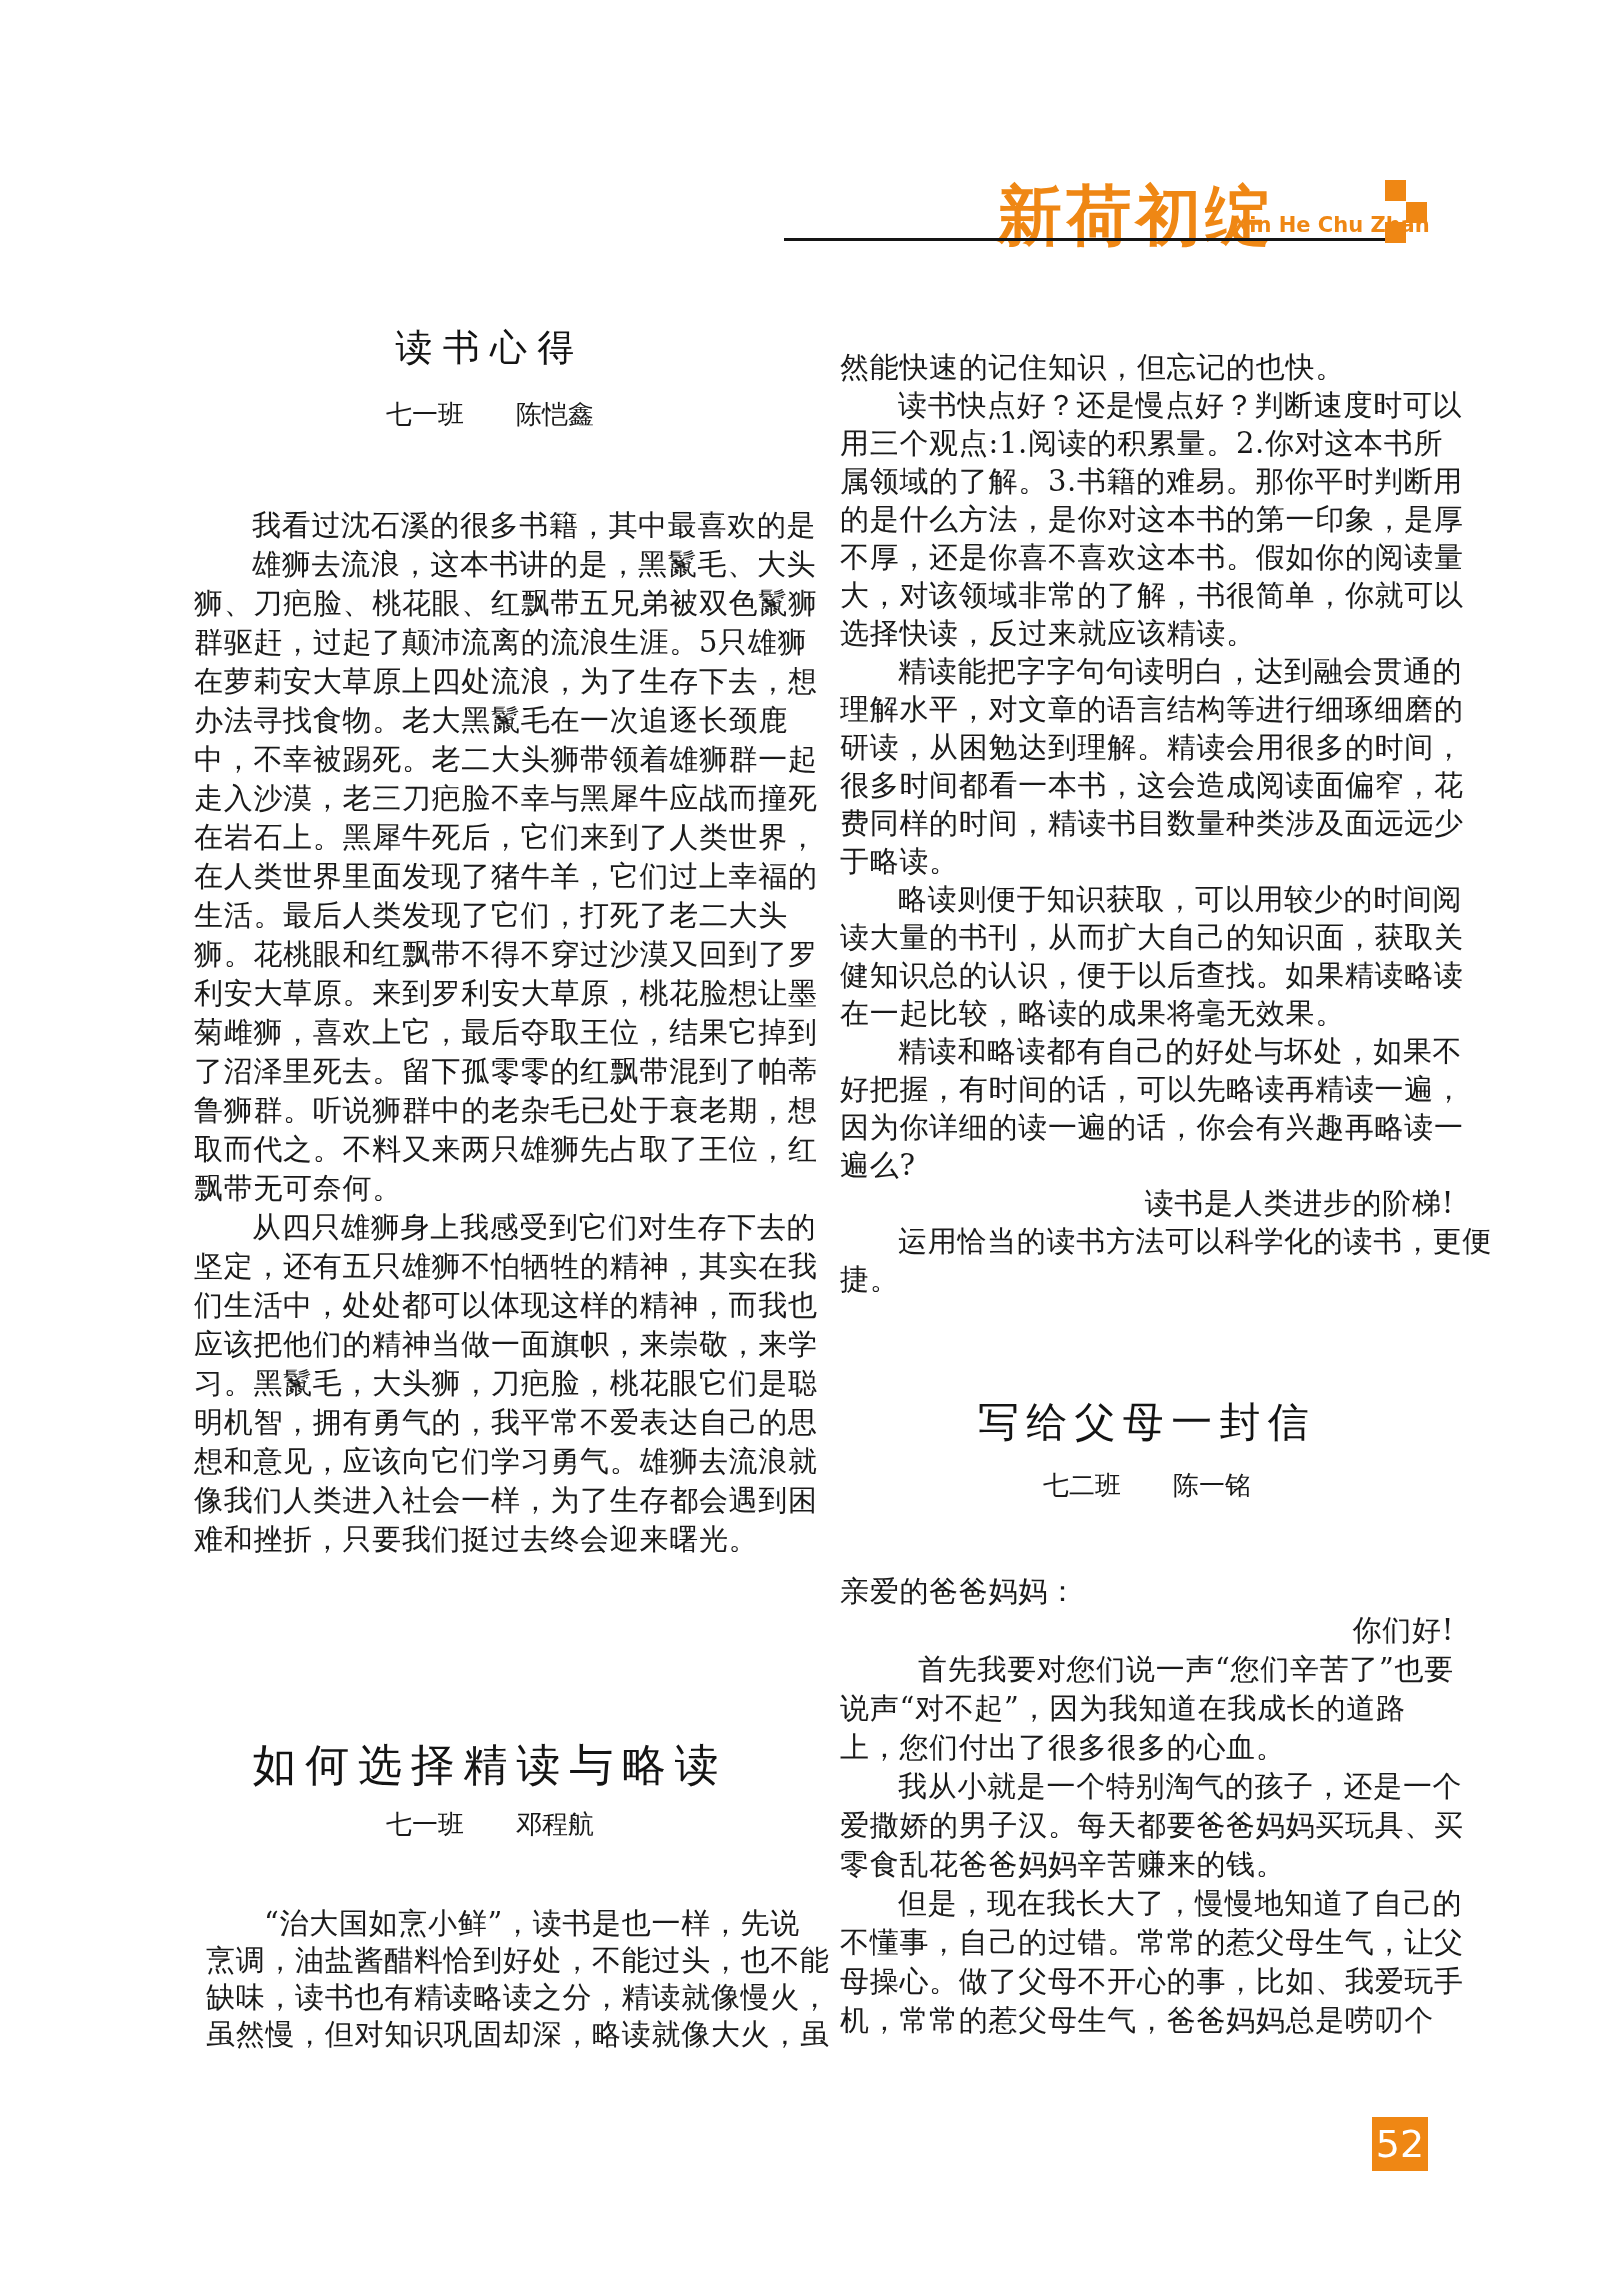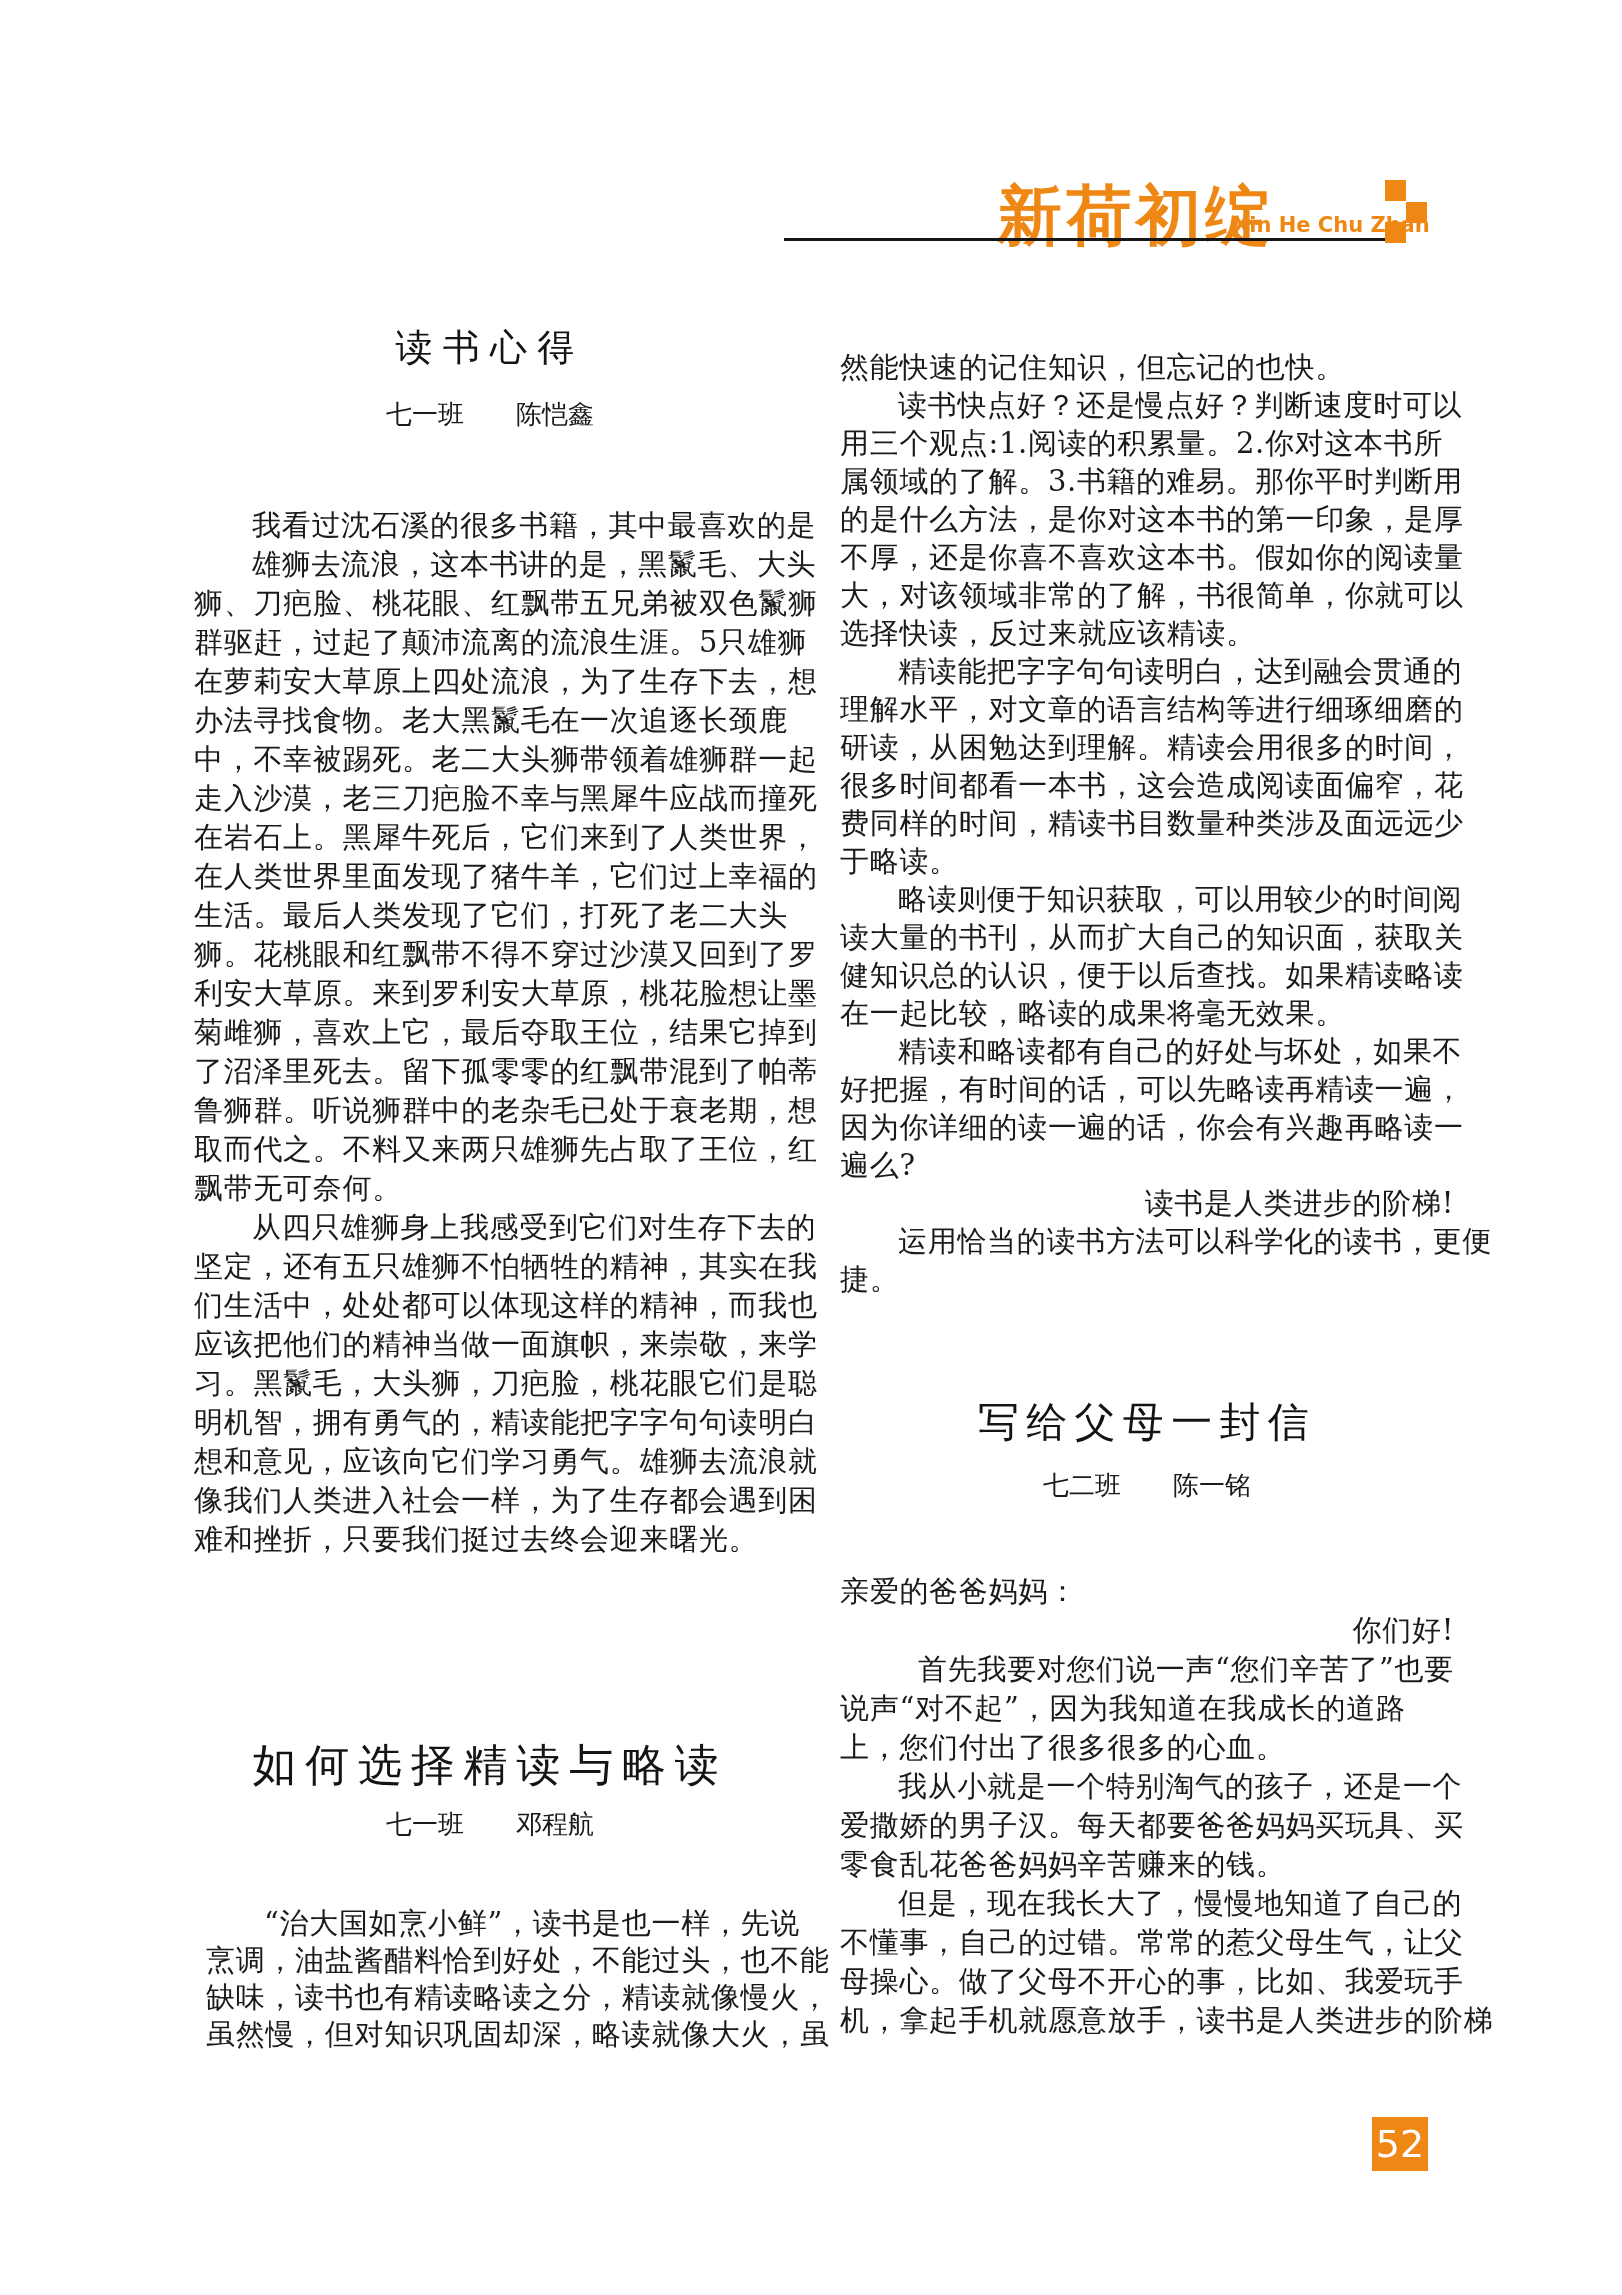--- a/index.html
+++ b/index.html
@@ -94,21 +94,21 @@
     <div class="ln">菊雌狮，喜欢上它，最后夺取王位，结果它掉到</div>
     <div class="ln">了沼泽里死去。留下孤零零的红飘带混到了帕蒂</div>
     <div class="ln">鲁狮群。听说狮群中的老杂毛已处于衰老期，想</div>
     <div class="ln">取而代之。不料又来两只雄狮先占取了王位，红</div>
     <div class="ln">飘带无可奈何。</div>
     <div class="ln ind">从四只雄狮身上我感受到它们对生存下去的</div>
     <div class="ln">坚定，还有五只雄狮不怕牺牲的精神，其实在我</div>
     <div class="ln">们生活中，处处都可以体现这样的精神，而我也</div>
     <div class="ln">应该把他们的精神当做一面旗帜，来崇敬，来学</div>
     <div class="ln">习。黑鬣毛，大头狮，刀疤脸，桃花眼它们是聪</div>
-    <div class="ln">明机智，拥有勇气的，精读能把字字句句读明白</div>
+    <div class="ln">明机智，拥有勇气的，我平常不爱表达自己的思</div>
     <div class="ln">想和意见，应该向它们学习勇气。雄狮去流浪就</div>
     <div class="ln">像我们人类进入社会一样，为了生存都会遇到困</div>
     <div class="ln">难和挫折，只要我们挺过去终会迎来曙光。</div>
   </div>
 
   <div class="atitle t2">如何选择精读与略读</div>
   <div class="aauthor au2">七一班　　邓程航</div>
   <div class="body b2">
     <div class="ln ind">“治大国如烹小鲜”，读书是也一样，先说</div>
     <div class="ln">烹调，油盐酱醋料恰到好处，不能过头，也不能</div>
@@ -151,21 +151,21 @@
     <div class="ln ind">你们好!</div>
     <div class="ln ind">首先我要对您们说一声“您们辛苦了”也要</div>
     <div class="ln">说声“对不起”，因为我知道在我成长的道路</div>
     <div class="ln">上，您们付出了很多很多的心血。</div>
     <div class="ln ind">我从小就是一个特别淘气的孩子，还是一个</div>
     <div class="ln">爱撒娇的男子汉。每天都要爸爸妈妈买玩具、买</div>
     <div class="ln">零食乱花爸爸妈妈辛苦赚来的钱。</div>
     <div class="ln ind">但是，现在我长大了，慢慢地知道了自己的</div>
     <div class="ln">不懂事，自己的过错。常常的惹父母生气，让父</div>
     <div class="ln">母操心。做了父母不开心的事，比如、我爱玩手</div>
-    <div class="ln">机，拿起手机就愿意放手，读书是人类进步的阶梯</div>
+    <div class="ln">机，常常的惹父母生气，爸爸妈妈总是唠叨个</div>
   </div>
 
   <div class="pagenum">
     <span>52</span>
   </div>
 
 </div>
 
 
 </body></html>

